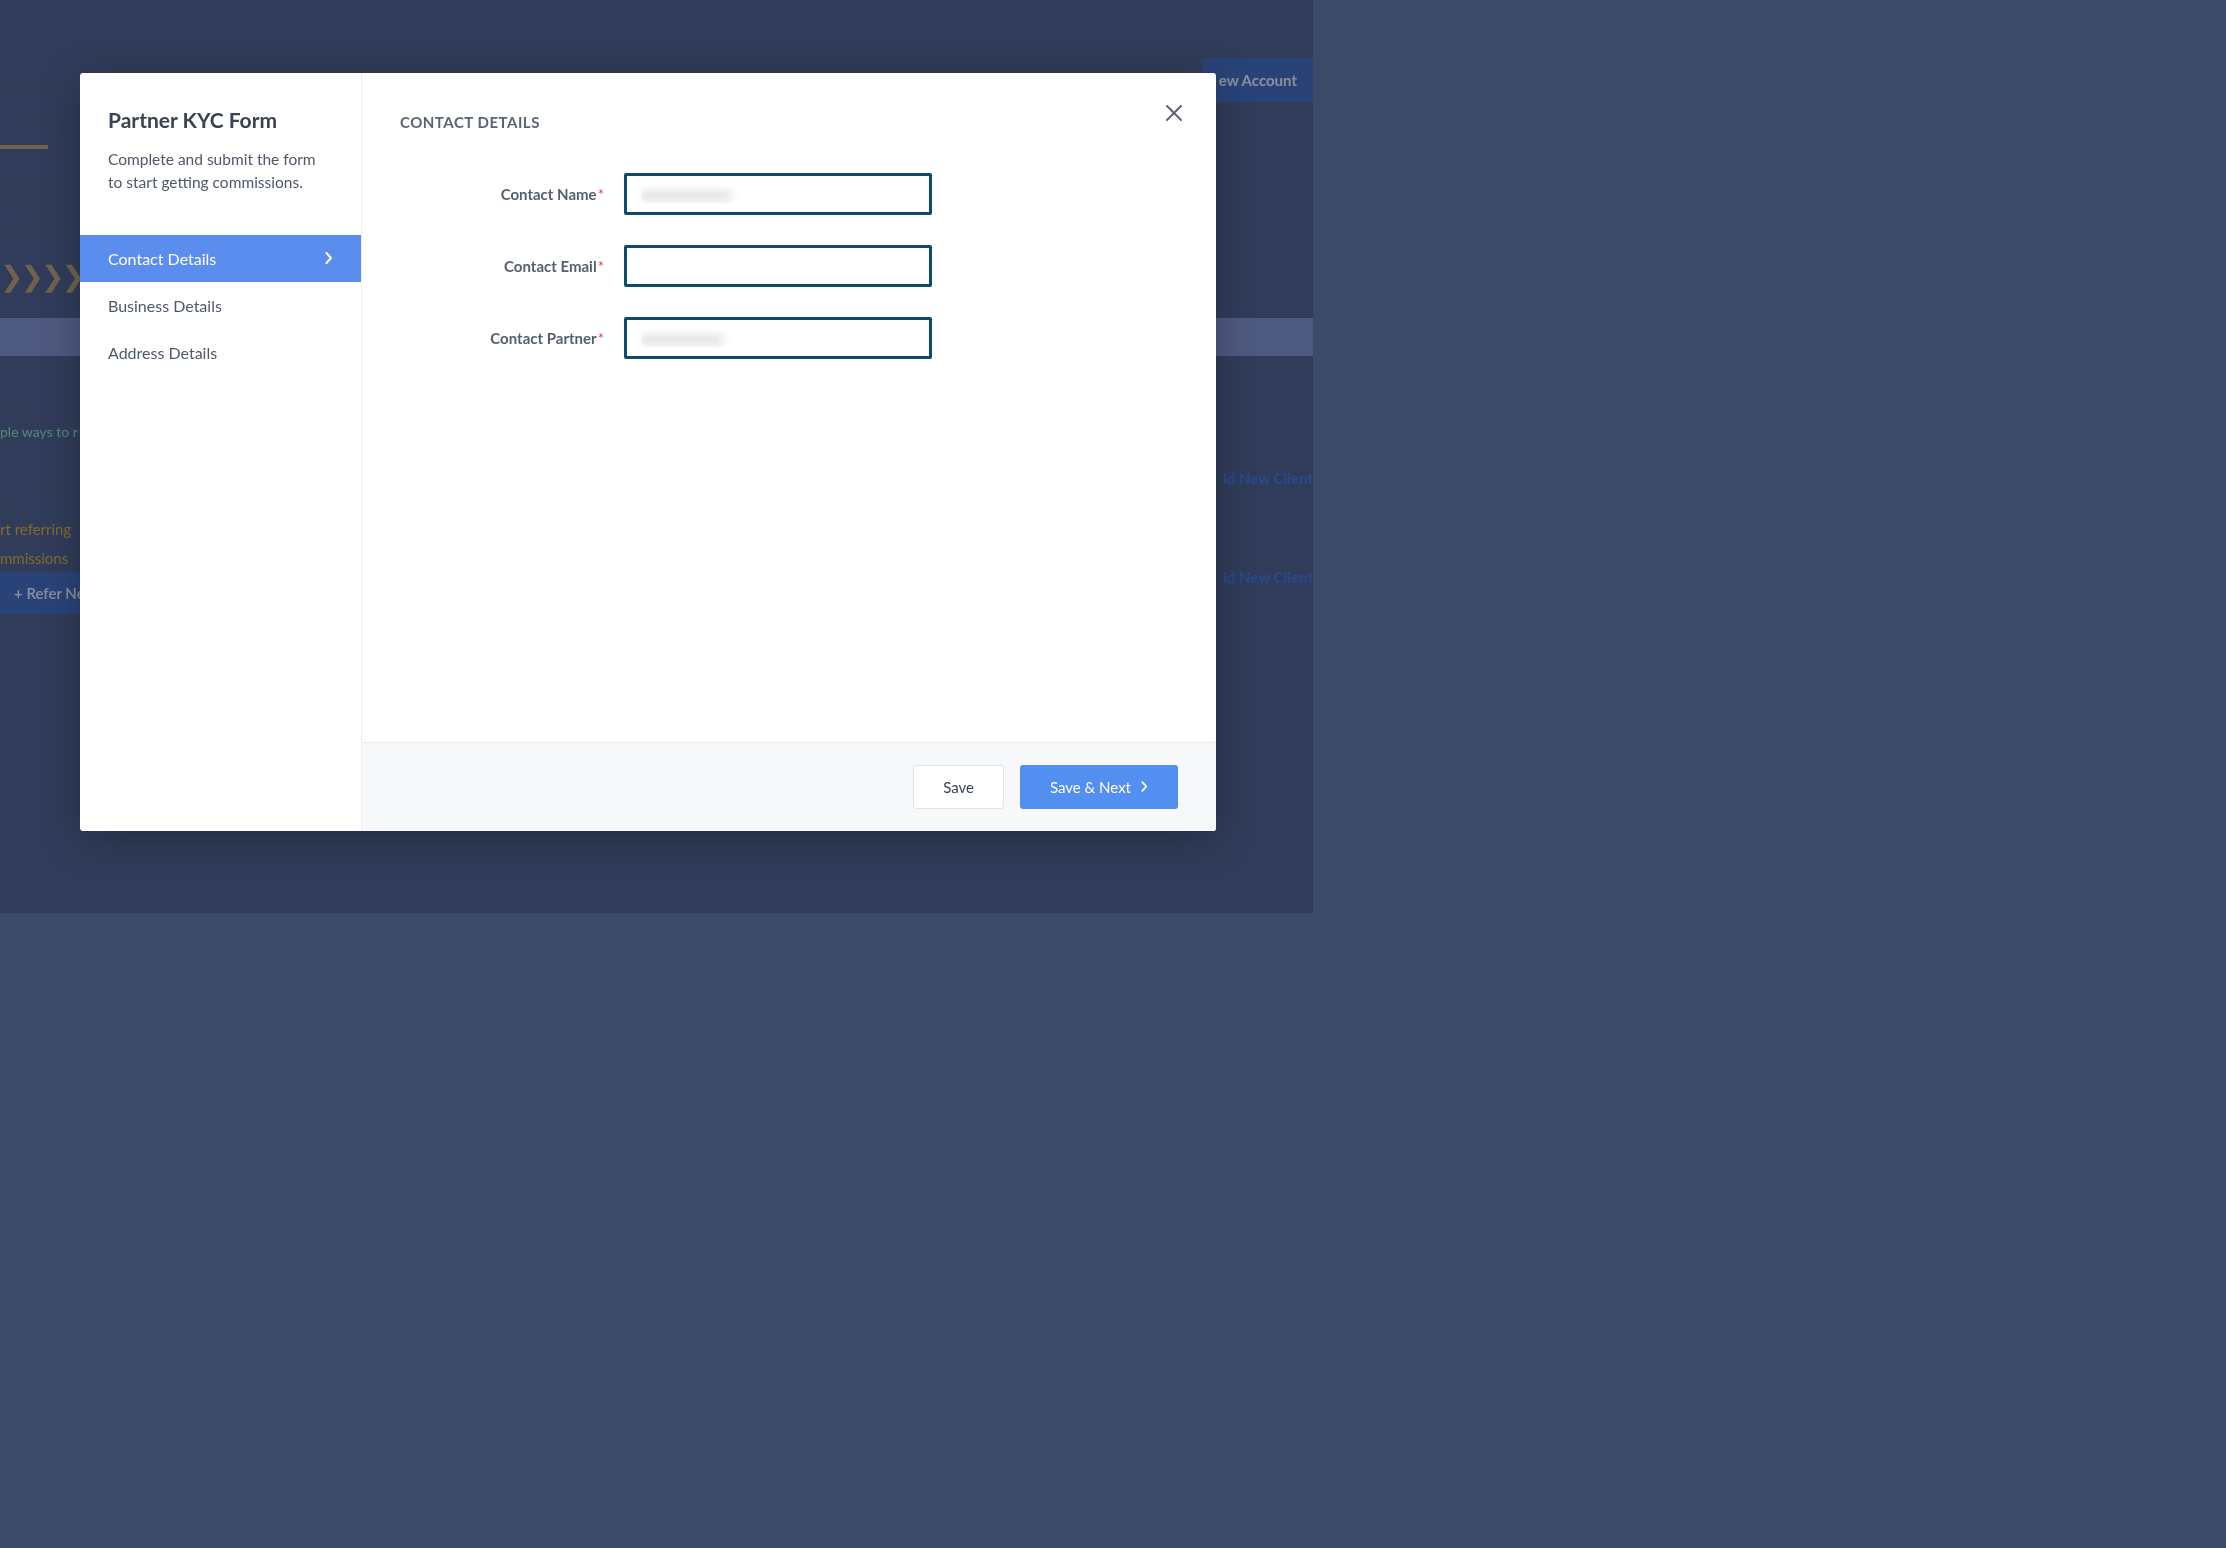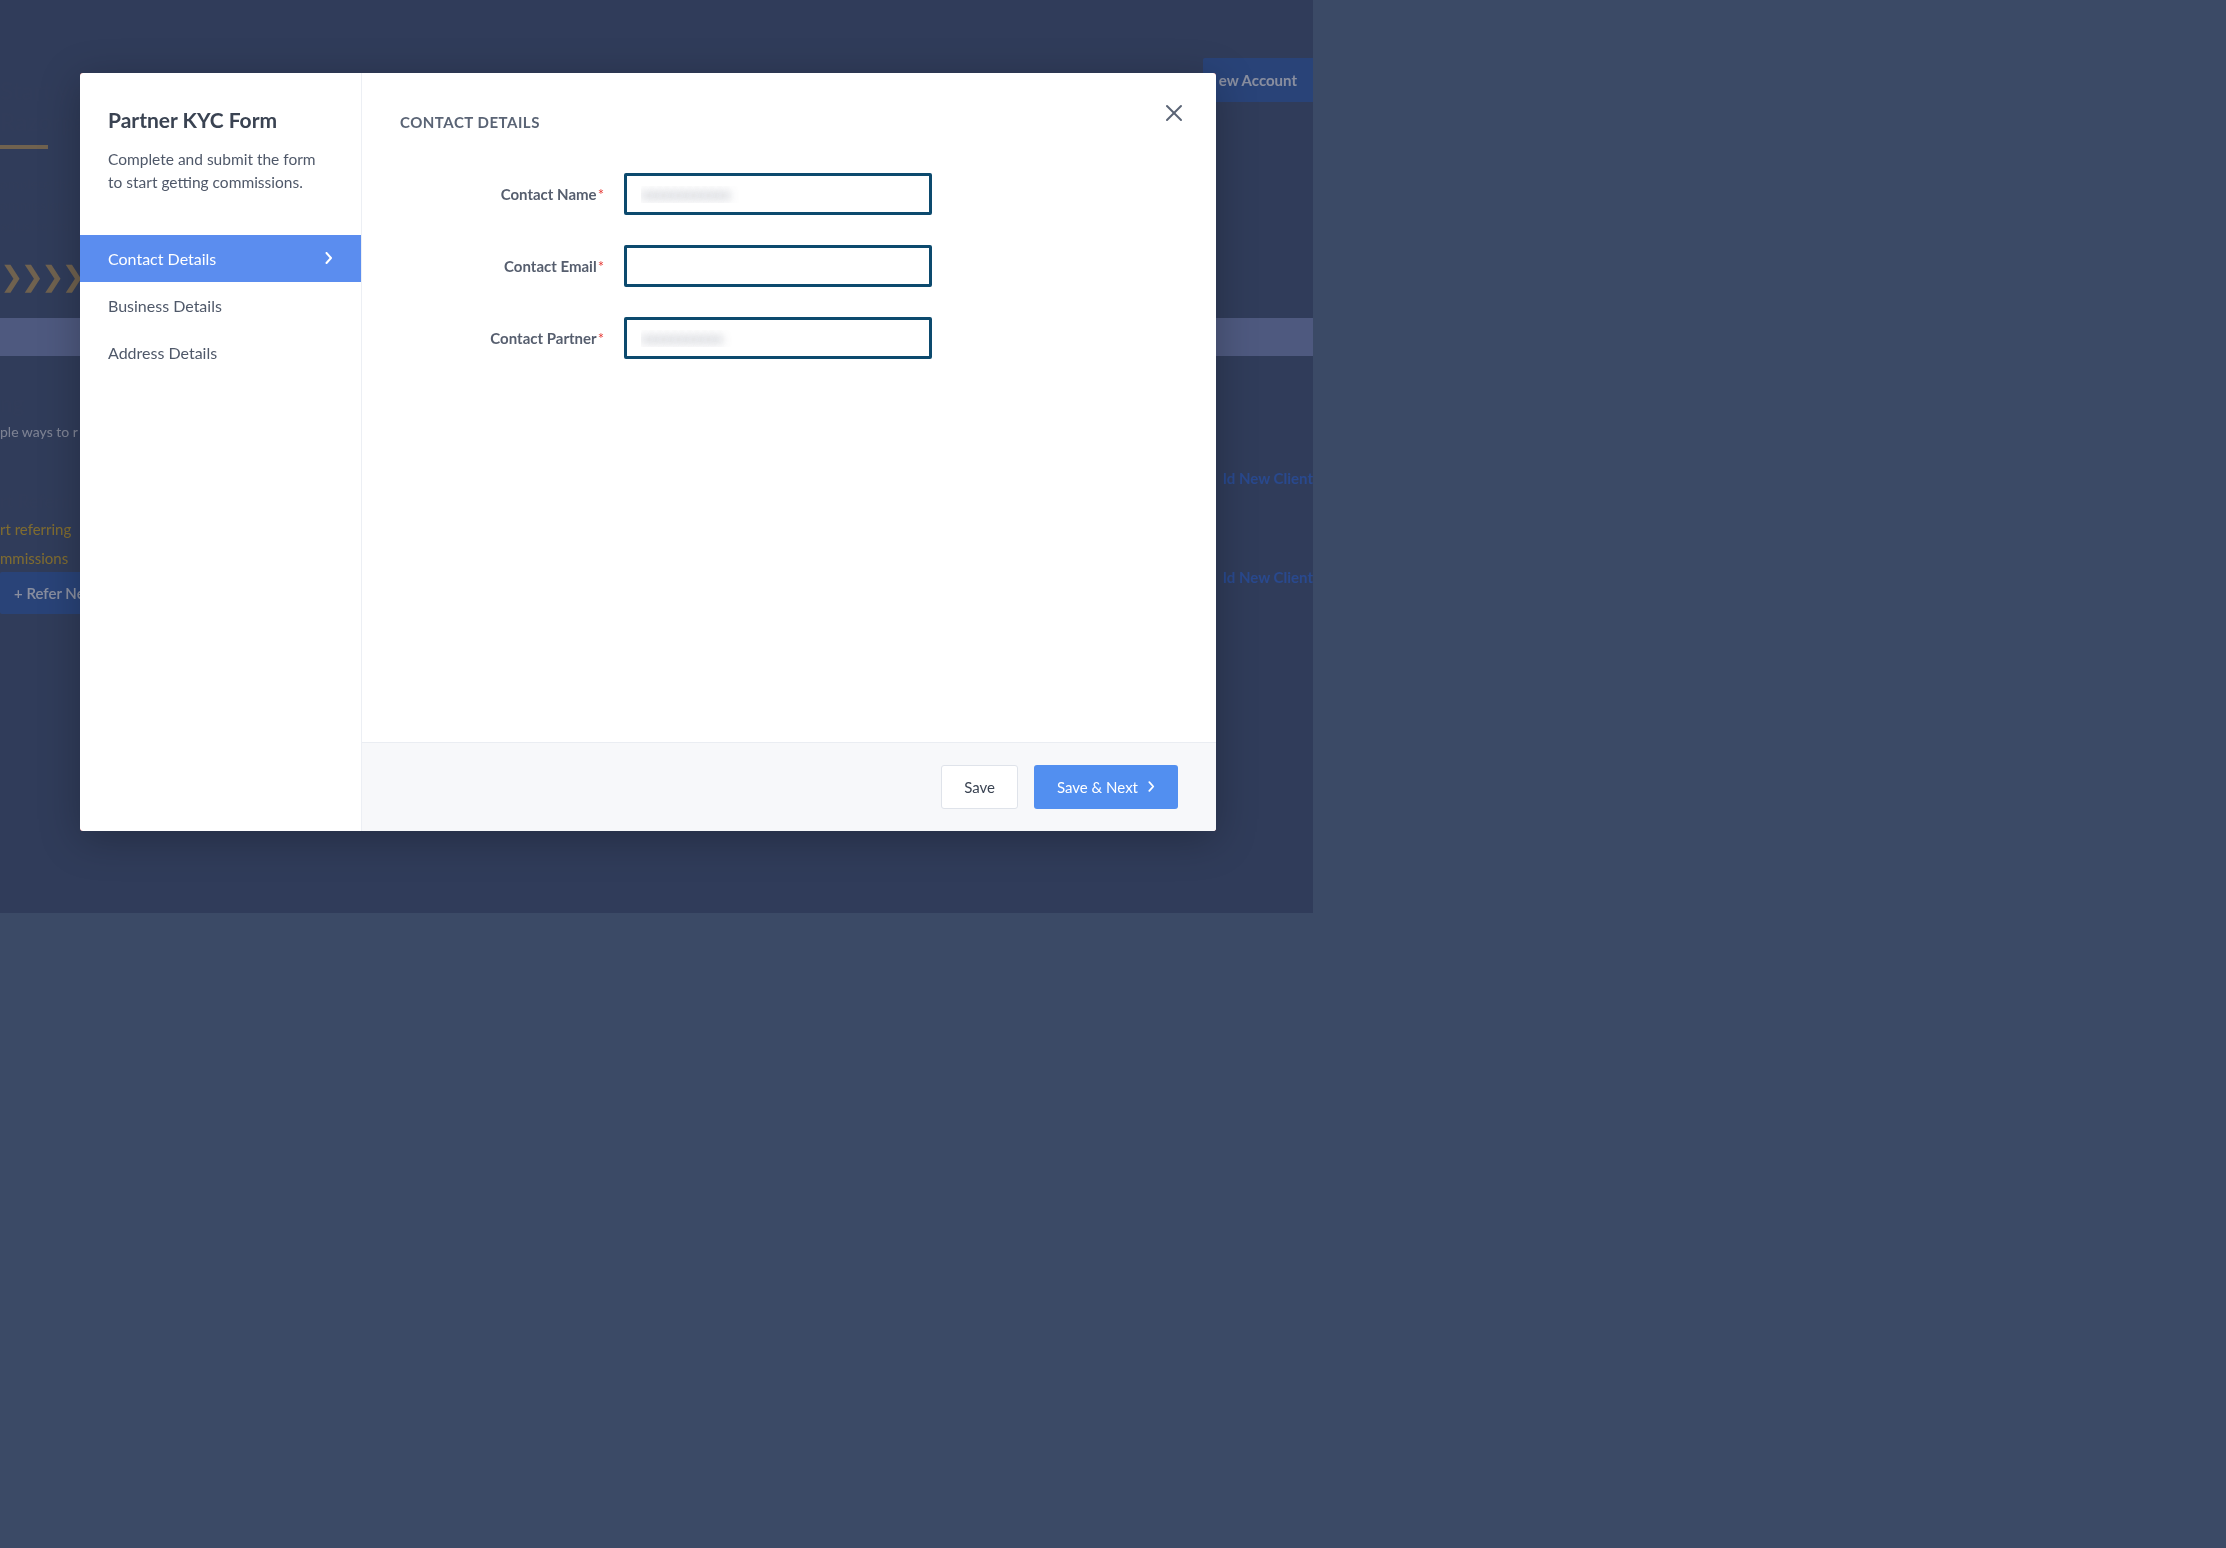--- a/index.html
+++ b/index.html
@@ -70,21 +70,21 @@
       top: 390px;
       left: 0;
     }
     .bg-section2 .title {
       font-size: 22px;
       font-weight: 700;
       color: #3d4a66;
     }
     .bg-section2 .sub {
       font-size: 14px;
-      color: #e5e5e5;
+      color: #86efac;
       margin-top: 6px;
     }
     .bg-section3 {
       position: absolute;
       top: 490px;
       left: 0;
     }
     .bg-section3 .title {
       font-size: 18px;
       font-weight: 700;
@@ -279,21 +279,21 @@
       background: #f7f8fa;
       padding: 22px 38px;
       display: flex;
       justify-content: flex-end;
       gap: 16px;
     }
     .btn {
       display: inline-flex;
       align-items: center;
       gap: 10px;
-      padding: 12px 22px;
+      padding: 12px 29px;
       font-size: 15px;
       border-radius: 3px;
       cursor: pointer;
       border: 1px solid transparent;
     }
     .btn-secondary {
       background: #fff;
       color: #3a4352;
       border-color: #dfe3ea;
     }

